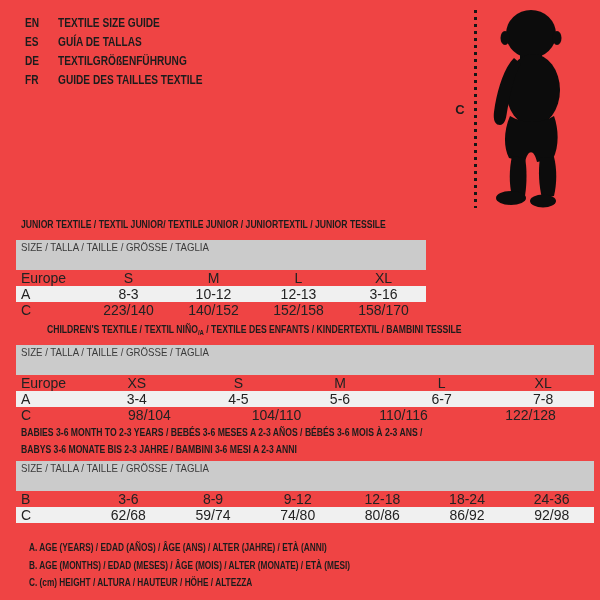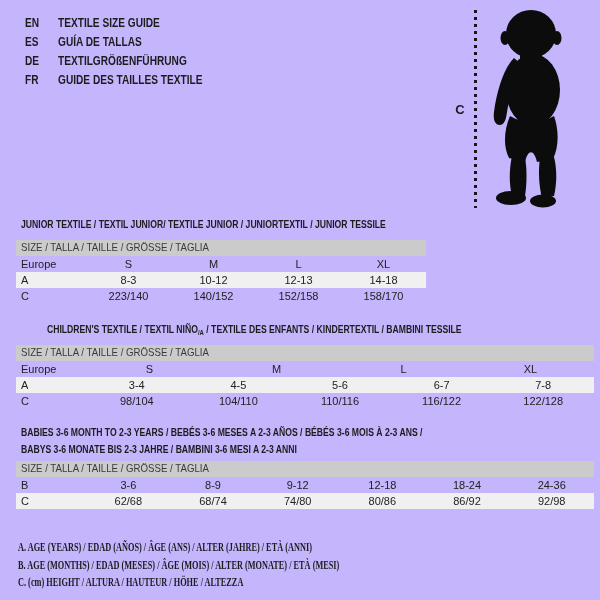--- a/index.html
+++ b/index.html
@@ -1,17 +1,17 @@
 <!DOCTYPE html>
 <html><head>
 <meta charset="utf-8">
 <style>
   html,body{margin:0;padding:0;background:#fff;}
   #page{
-    position:relative;width:600px;height:600px;background:#c4b5fd;overflow:hidden;
+    position:relative;width:600px;height:600px;background:#ef4444;overflow:hidden;
     font-family:"Liberation Sans","DejaVu Sans",sans-serif;color:#1c1c1c;
   }
   
   .cx{display:inline-block;transform:scaleX(0.75);transform-origin:0 50%;white-space:nowrap;}
   .cx-foot{display:inline-block;transform:scaleX(0.72);transform-origin:0 50%;white-space:nowrap;}
   .cx-bar{display:inline-block;transform:scaleX(0.84);transform-origin:0 50%;white-space:nowrap;}
 
   
   #lang-block{position:absolute;left:25px;top:13px;}
   .lang-row{display:flex;height:19px;line-height:19px;font-size:13.5px;font-weight:bold;}
@@ -21,30 +21,30 @@
     position:absolute;left:474px;top:10px;width:2.5px;height:198px;
     background:repeating-linear-gradient(to bottom,#161616 0 3.5px,transparent 3.5px 7px);
   }
   #measure-label{position:absolute;left:452px;top:102px;width:16px;text-align:center;
     font-size:13px;font-weight:bold;}
   #baby-figure{position:absolute;left:484px;top:8px;width:94px;height:200px;}
 
   
   .tbl-title{position:absolute;left:21px;font-size:11.5px;font-weight:bold;line-height:16.5px;}
   .size-table{position:absolute;left:16px;}
-  .size-bar{height:16px;line-height:15px;background:#cbcbcb;color:#3a3a3a;
+  .size-bar{height:30px;line-height:15px;background:#cbcbcb;color:#3a3a3a;
     font-size:11.5px;padding-left:5px;}
-  .trow{display:flex;height:16px;line-height:16px;font-size:11px;color:#222;}
+  .trow{display:flex;height:16px;line-height:16px;font-size:14px;color:#222;}
   .trow.alt{background:#f0f0f0;}
   .trow .lbl{width:70px;padding-left:5px;box-sizing:border-box;text-align:left;}
   .trow .val{flex:1;text-align:center;}
   sub.tsub{font-size:8px;vertical-align:-2px;}
 
   
-  #footnotes{position:absolute;left:18px;top:539px;font-family:Liberation Serif, serif;}
+  #footnotes{position:absolute;left:29px;top:539px;}
   .footnote{height:17.5px;line-height:17.5px;font-size:11.5px;font-weight:bold;}
 </style>
 </head>
 <body>
 
 <div id="page">
 
   <div id="lang-block">
     <div class="lang-row">
       <span class="lang-code"><span class="cx">EN</span></span>
@@ -92,57 +92,57 @@
       <span class="val">S</span>
       <span class="val">M</span>
       <span class="val">L</span>
       <span class="val">XL</span>
     </div>
     <div class="trow alt">
       <span class="lbl">A</span>
       <span class="val">8-3</span>
       <span class="val">10-12</span>
       <span class="val">12-13</span>
-      <span class="val">14-18</span>
+      <span class="val">3-16</span>
     </div>
     <div class="trow">
       <span class="lbl">C</span>
       <span class="val">223/140</span>
       <span class="val">140/152</span>
       <span class="val">152/158</span>
       <span class="val">158/170</span>
     </div>
   </div>
 
   <div class="tbl-title" style="top:321px;margin-left:26px;">
     <span class="cx"><span>CHILDREN'S TEXTILE / TEXTIL NIÑO</span><sub class="tsub">/A</sub><span> / TEXTILE DES ENFANTS / KINDERTEXTIL / BAMBINI TESSILE</span></span>
   </div>
   <div class="size-table" style="top:345px;width:578px;">
     <div class="size-bar"><span class="cx-bar">SIZE / TALLA / TAILLE / GRÖSSE / TAGLIA</span></div>
     <div class="trow">
       <span class="lbl">Europe</span>
+      <span class="val">XS</span>
       <span class="val">S</span>
       <span class="val">M</span>
       <span class="val">L</span>
       <span class="val">XL</span>
     </div>
     <div class="trow alt">
       <span class="lbl">A</span>
       <span class="val">3-4</span>
       <span class="val">4-5</span>
       <span class="val">5-6</span>
       <span class="val">6-7</span>
       <span class="val">7-8</span>
     </div>
     <div class="trow">
       <span class="lbl">C</span>
       <span class="val">98/104</span>
       <span class="val">104/110</span>
       <span class="val">110/116</span>
-      <span class="val">116/122</span>
       <span class="val">122/128</span>
     </div>
   </div>
 
   <div class="tbl-title" style="top:424px;">
     <div><span class="cx">BABIES 3-6 MONTH TO 2-3 YEARS / BEBÉS 3-6 MESES A 2-3 AÑOS / BÉBÉS 3-6 MOIS À 2-3 ANS /</span></div>
     <div><span class="cx">BABYS 3-6 MONATE BIS 2-3 JAHRE / BAMBINI 3-6 MESI A 2-3 ANNI</span></div>
   </div>
   <div class="size-table" style="top:461px;width:578px;">
     <div class="size-bar"><span class="cx-bar">SIZE / TALLA / TAILLE / GRÖSSE / TAGLIA</span></div>
@@ -151,21 +151,21 @@
       <span class="val">3-6</span>
       <span class="val">8-9</span>
       <span class="val">9-12</span>
       <span class="val">12-18</span>
       <span class="val">18-24</span>
       <span class="val">24-36</span>
     </div>
     <div class="trow alt">
       <span class="lbl">C</span>
       <span class="val">62/68</span>
-      <span class="val">68/74</span>
+      <span class="val">59/74</span>
       <span class="val">74/80</span>
       <span class="val">80/86</span>
       <span class="val">86/92</span>
       <span class="val">92/98</span>
     </div>
   </div>
 
   <div id="footnotes">
     <div class="footnote"><span class="cx-foot">A. AGE (YEARS) / EDAD (AÑOS) / ÂGE (ANS) / ALTER (JAHRE) / ETÀ (ANNI)</span></div>
     <div class="footnote"><span class="cx-foot">B. AGE (MONTHS) / EDAD (MESES) / ÂGE (MOIS) / ALTER (MONATE) / ETÀ (MESI)</span></div>

